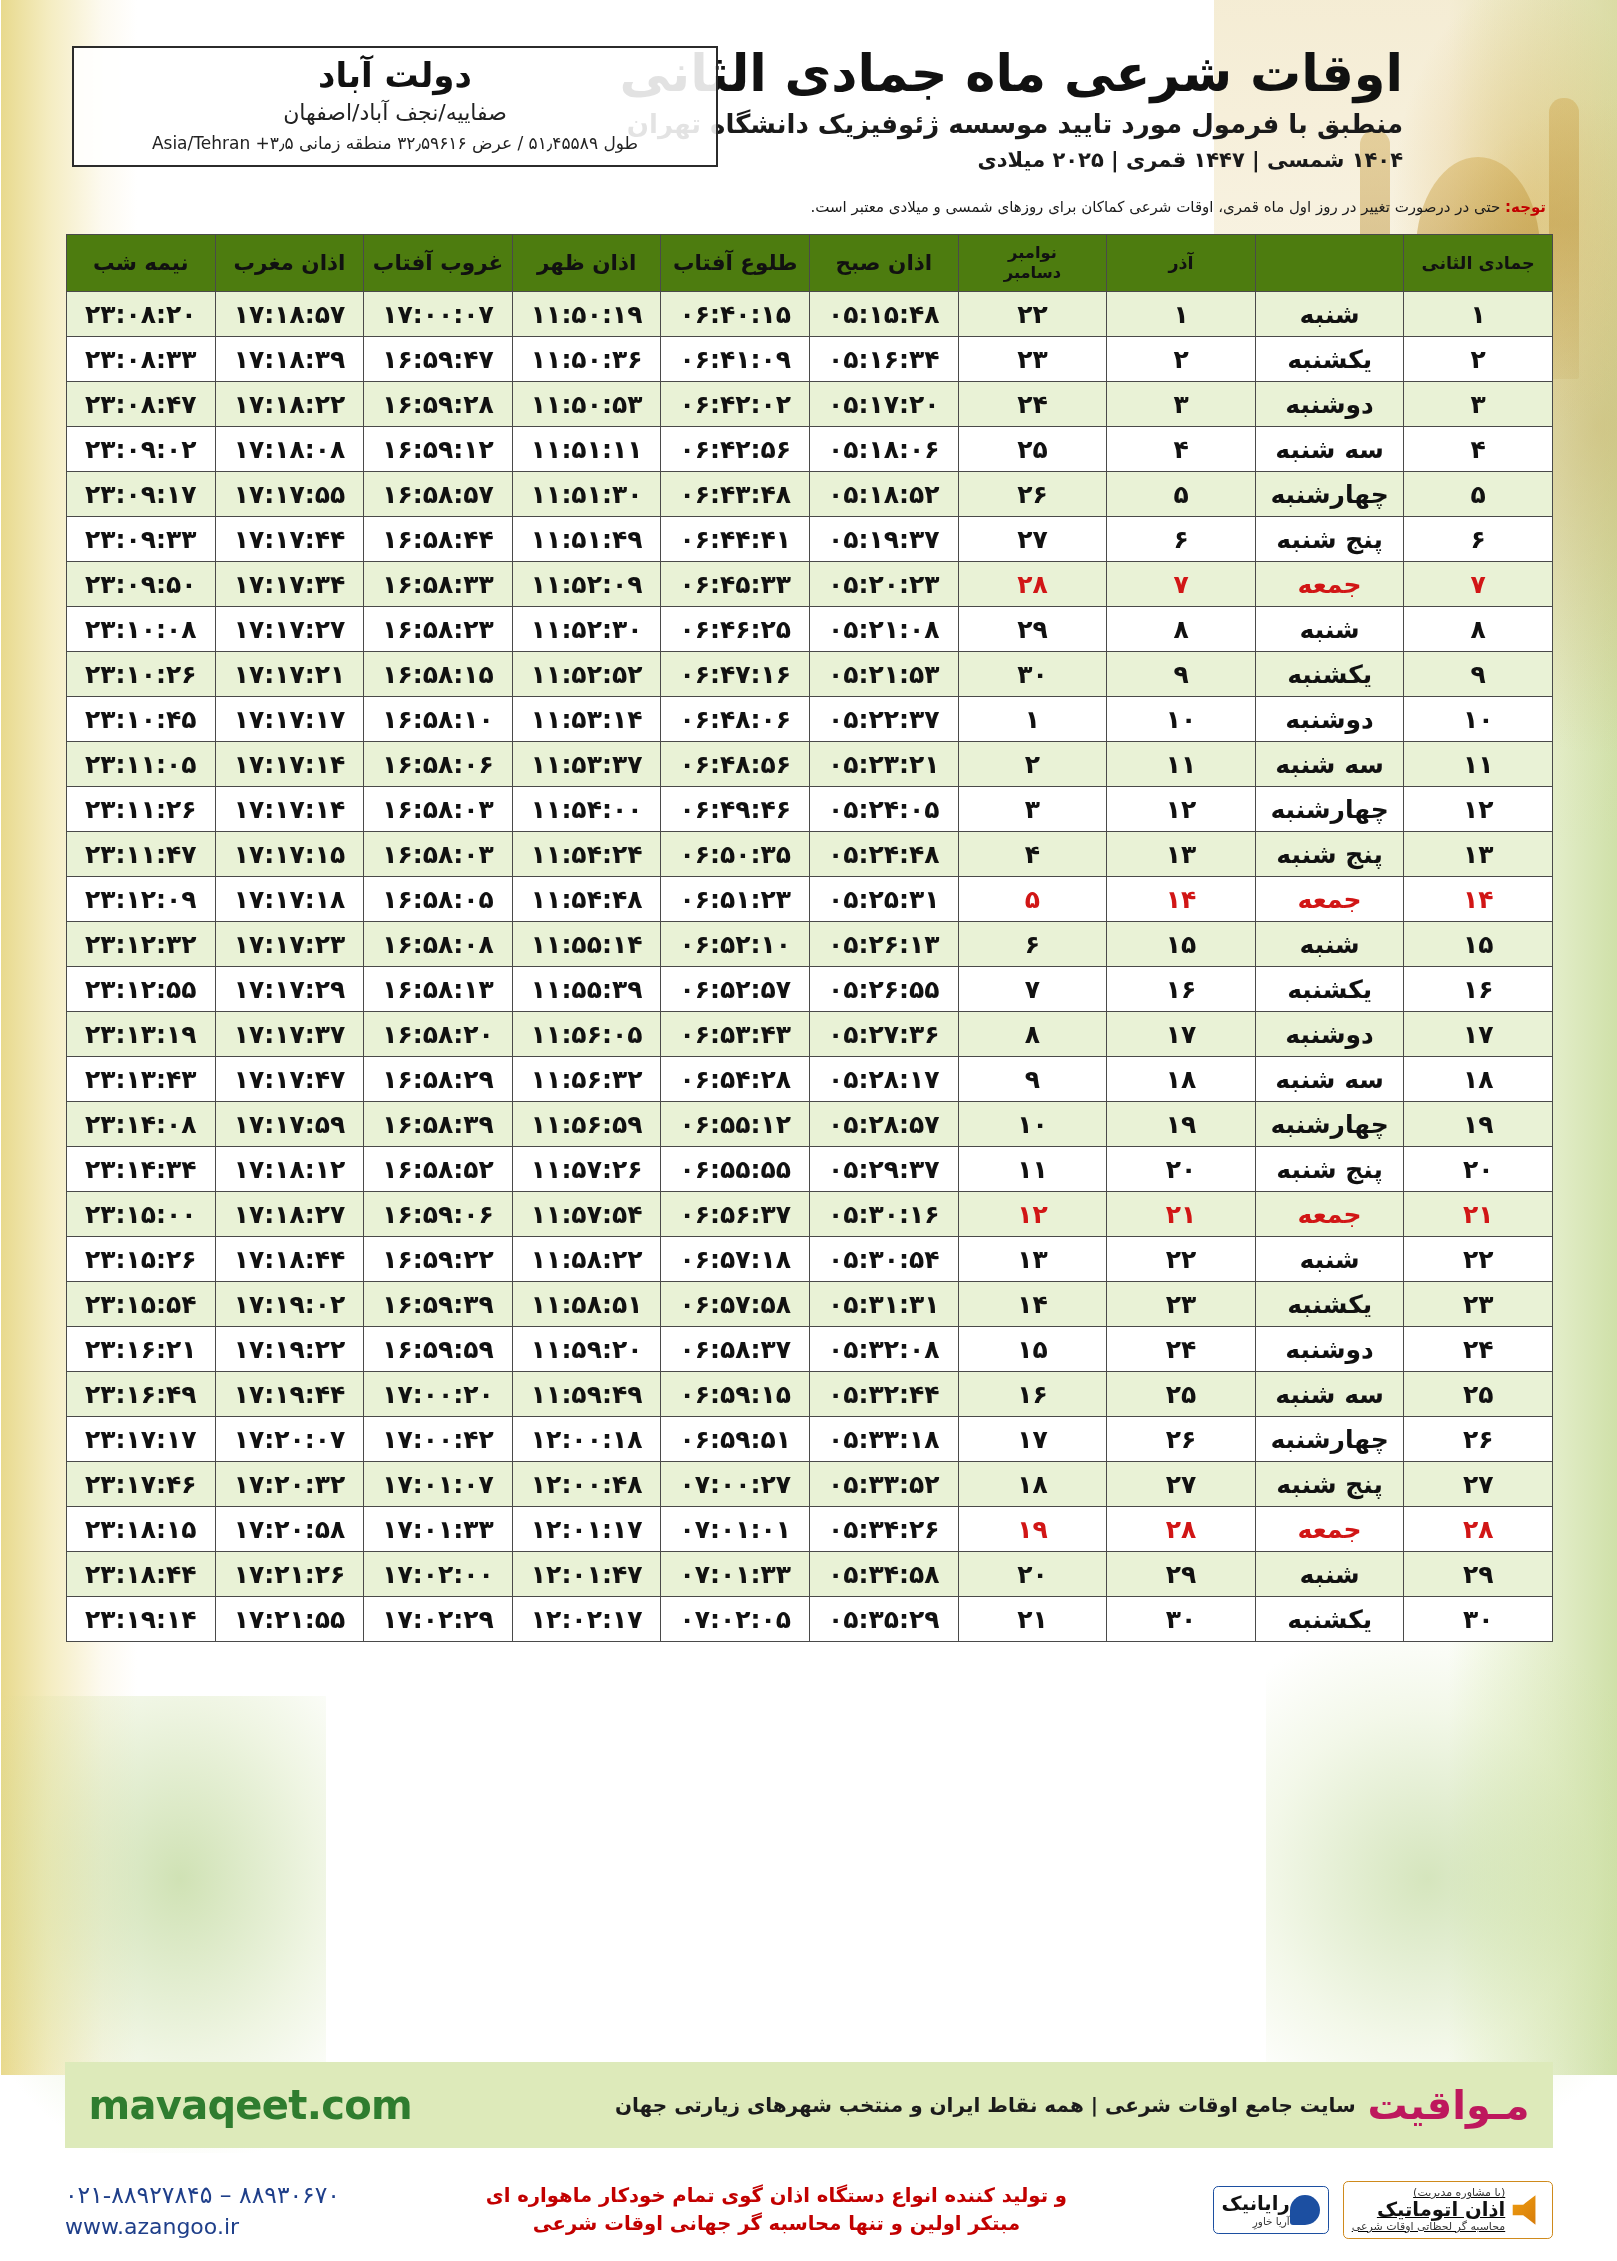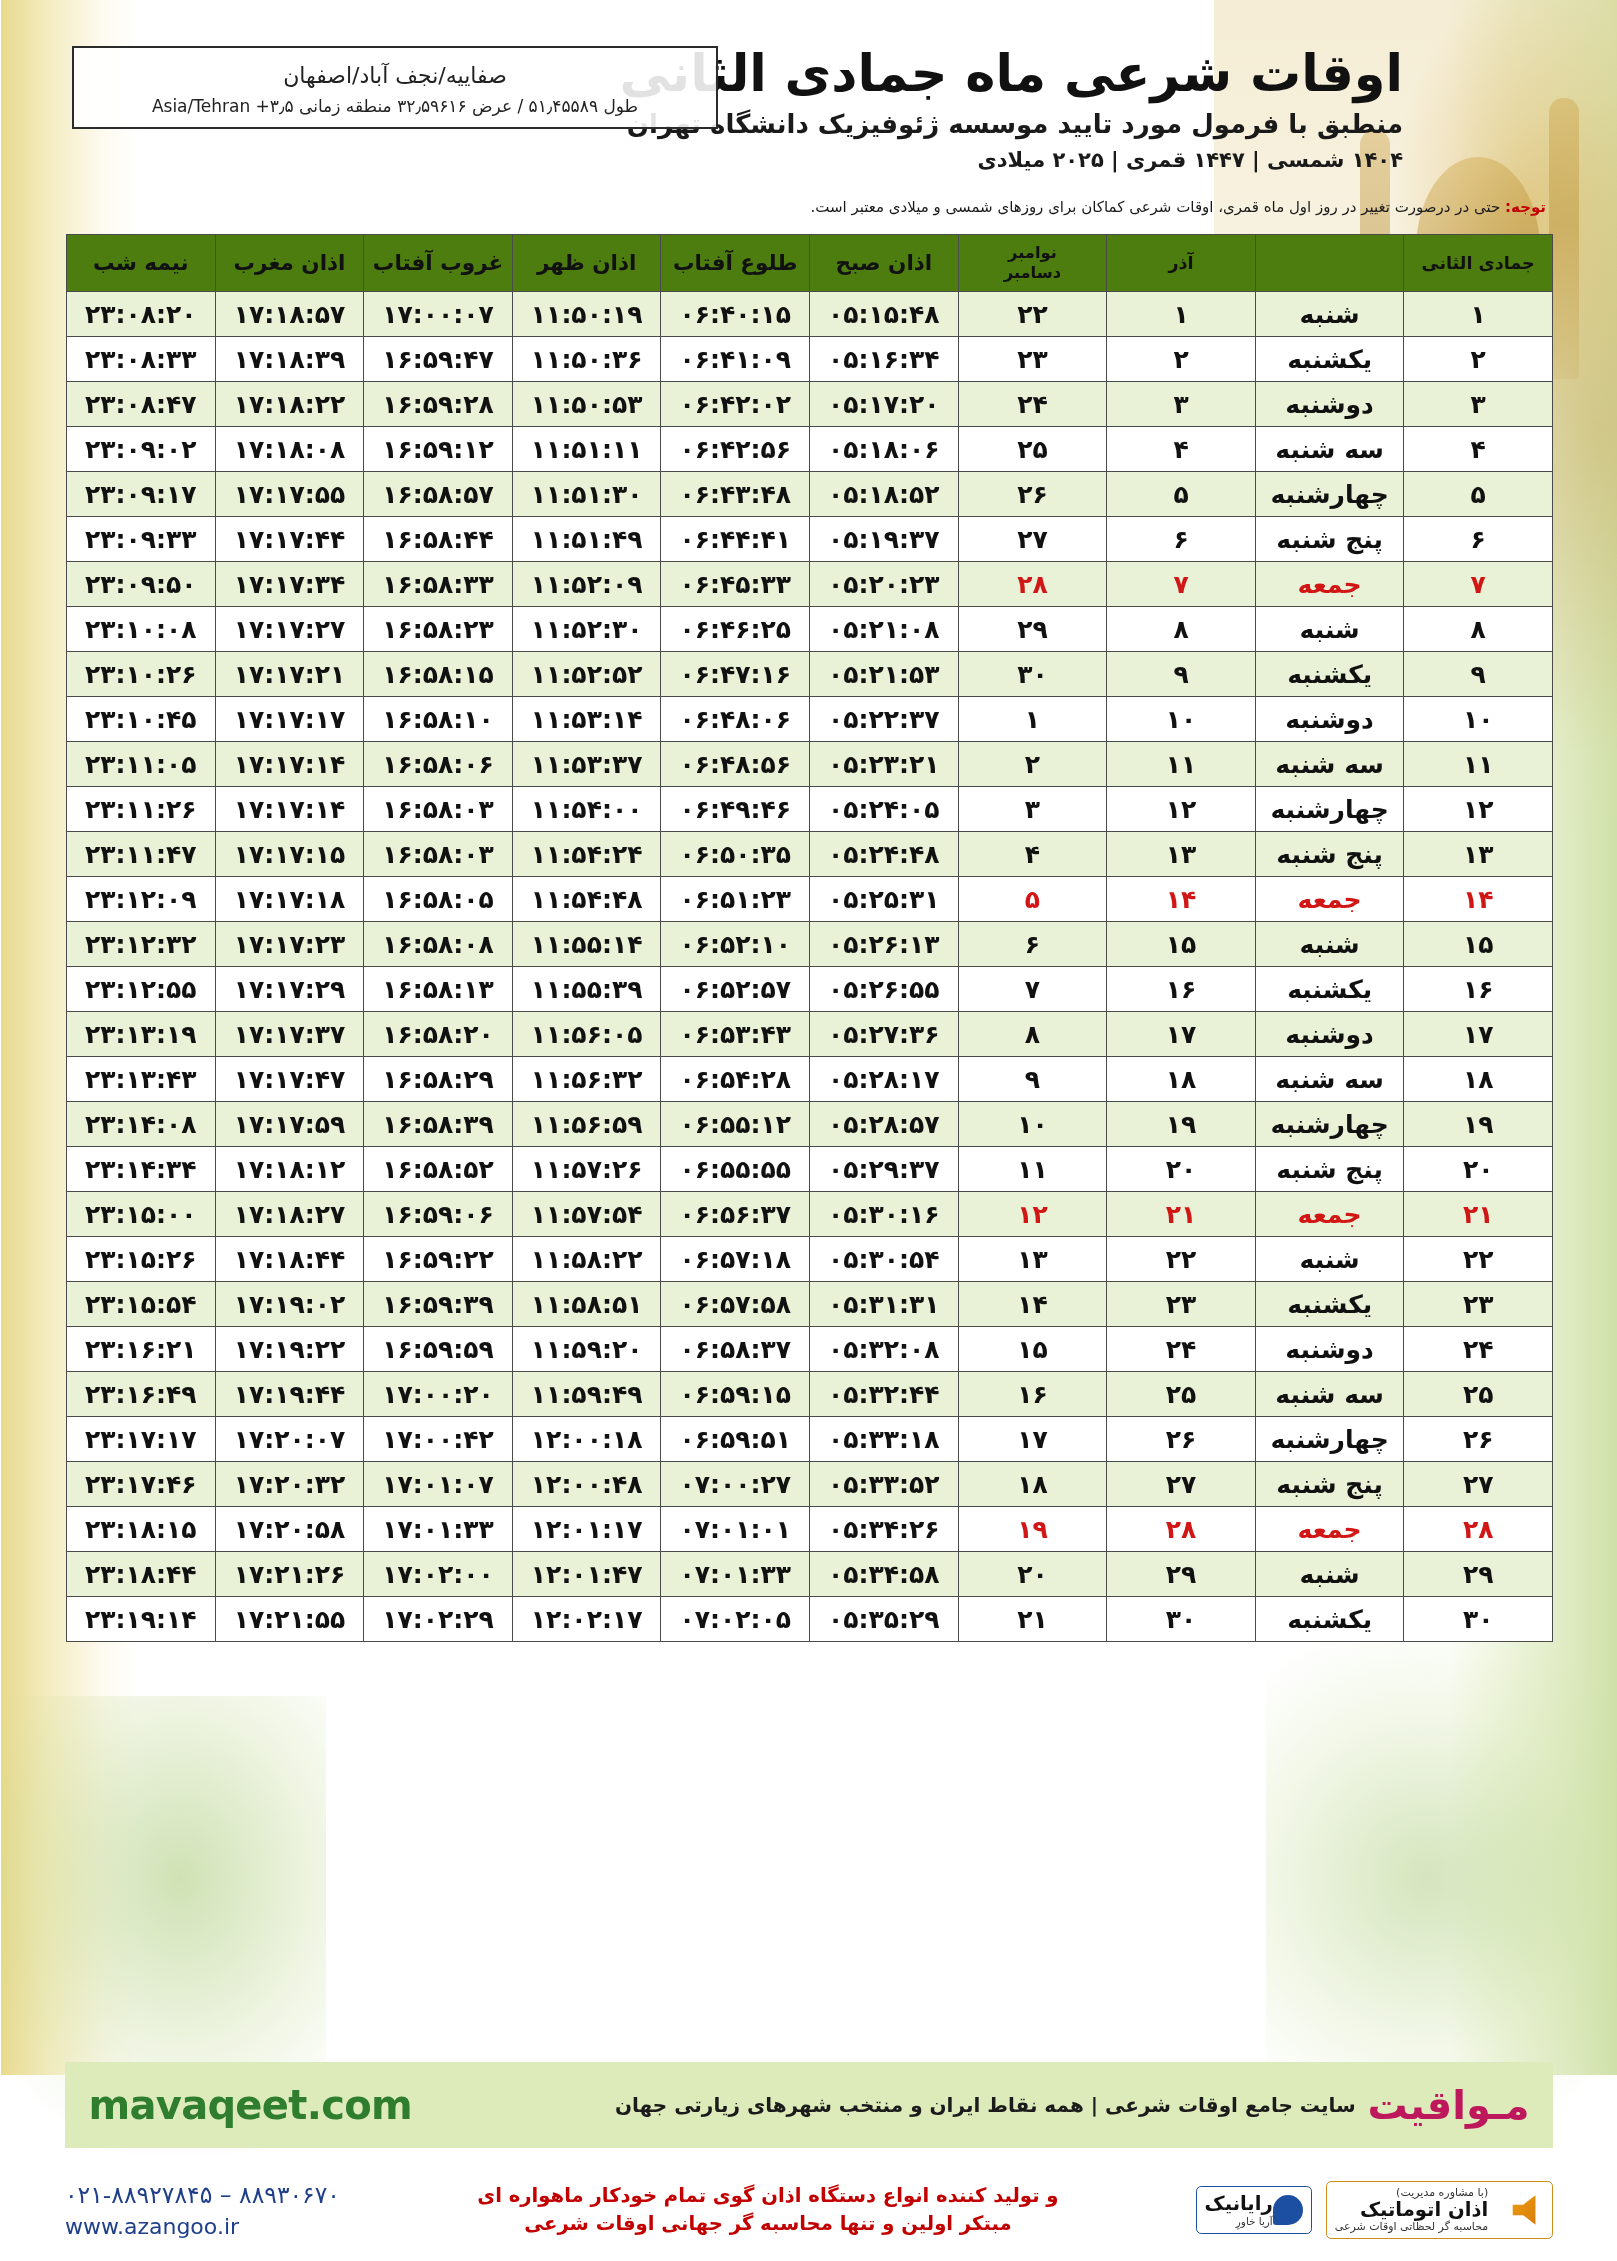--- a/index.html
+++ b/index.html
@@ -267,25 +267,26 @@
     direction: rtl;
   }
   .footer-logos {
     display: flex;
     align-items: center;
     gap: 14.4px;
   }
   .logo-azangoo {
     display: flex;
     align-items: center;
-    gap: 21px;
+    gap: 4px;
     border: 1.3px solid #cf8a1c;
     border-radius: 5.2px;
     padding: 5.2px 7.8px;
     background: #fff;
+    text-decoration: underline;
   }
   .logo-azangoo .speaker {
     width: 35px; height: 35px;
     background: linear-gradient(135deg,#f0a010,#d3760a);
     clip-path: polygon(10% 35%, 40% 35%, 75% 8%, 75% 92%, 40% 65%, 10% 65%);
   }
   .logo-azangoo .txt {
     text-align: right;
     line-height: 1.1;
   }
@@ -340,20 +341,21 @@
 <div class="page">
 
   <div class="header">
     <div class="title-block">
       <div class="title-main">اوقات شرعی ماه جمادی الثانی</div>
       <div class="title-sub">منطبق با فرمول مورد تایید موسسه ژئوفیزیک دانشگاه تهران</div>
       <div class="title-years">۱۴۰۴ شمسی | ۱۴۴۷ قمری | ۲۰۲۵ میلادی</div>
     </div>
 
     <div class="city-box">
+      <div class="city-name">دولت آباد</div>
       <div class="city-region">صفاییه/نجف آباد/اصفهان</div>
       <div class="city-coords">طول ۵۱٫۴۵۵۸۹ / عرض ۳۲٫۵۹۶۱۶ منطقه زمانی ۳٫۵+ Asia/Tehran</div>
     </div>
   </div>
 
   <div class="note-line">
     <span class="note-label">توجه:</span>
     <span>حتی در درصورت تغییر در روز اول ماه قمری، اوقات شرعی کماکان برای روزهای شمسی و میلادی معتبر است.</span>
   </div>
 

